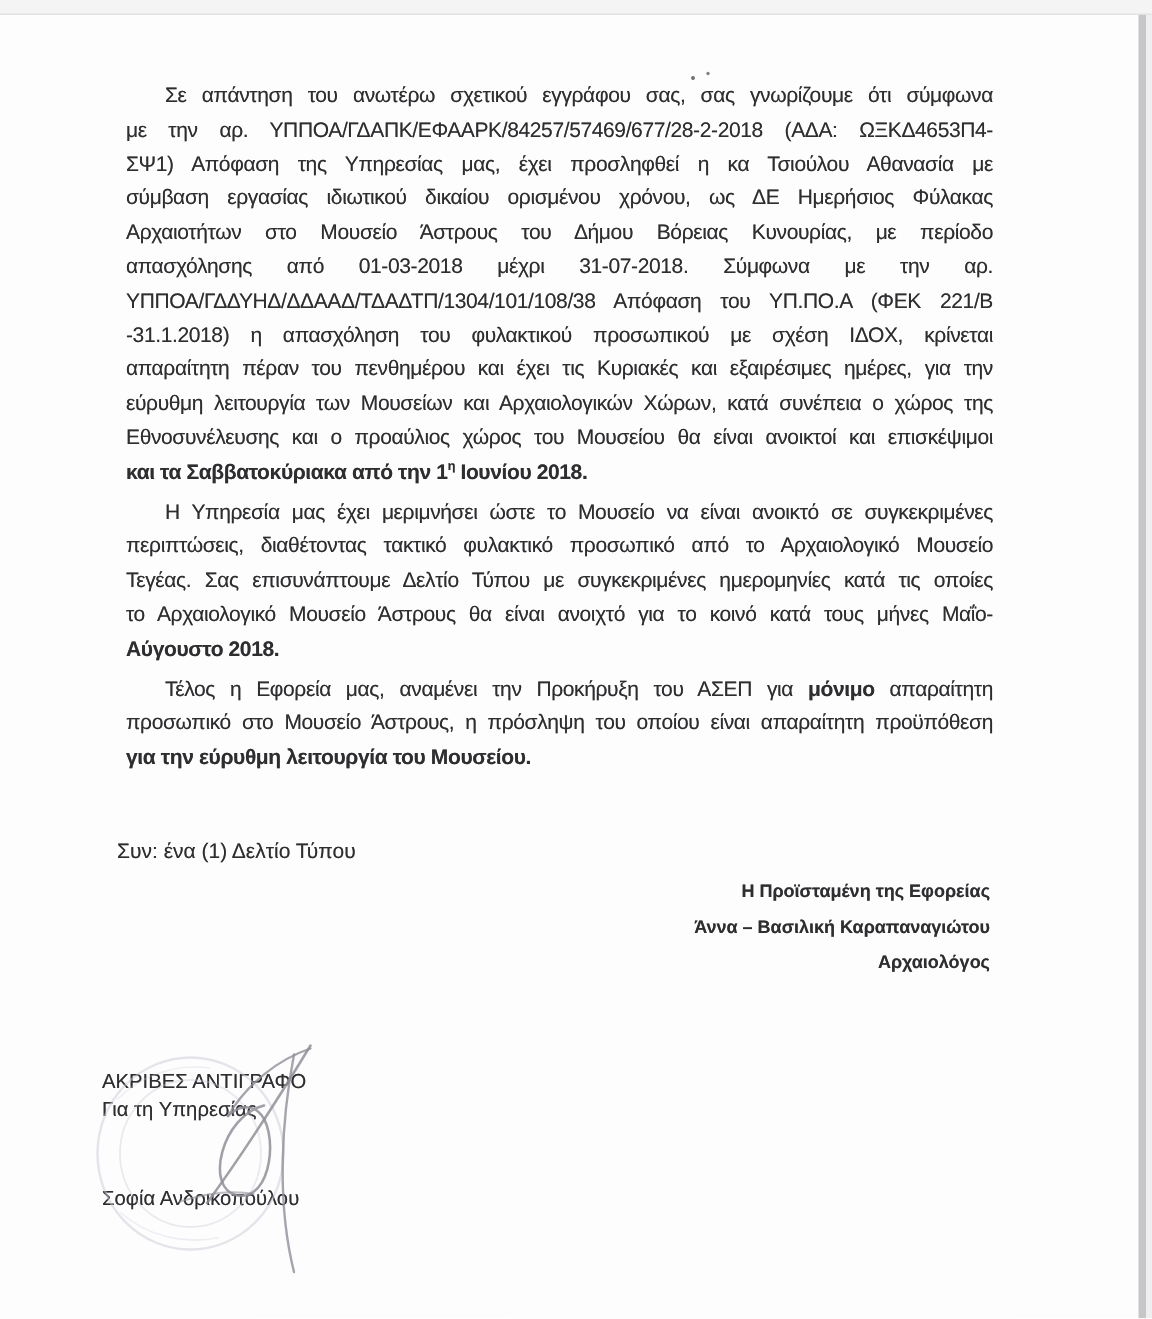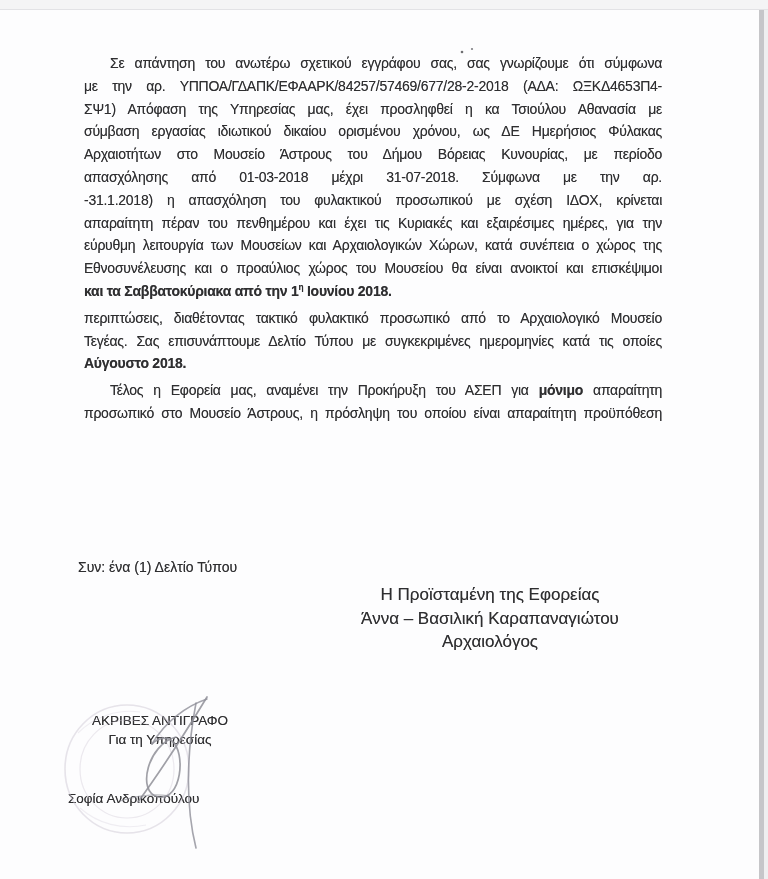--- a/index.html
+++ b/index.html
@@ -70,31 +70,32 @@
     left: 78px; top: 556px;
     font-size: 14px;
     line-height: 22px;
     text-shadow: 0 0 0.4px rgba(45,45,48,0.55);
   }
 
   .signature-block {
     position: absolute;
     left: 320px; top: 583px;
     width: 340px;
-    text-align: center;
-    font-size: 17px;
+    text-align: right;
+    font-size: 12px;
     line-height: 23.5px;
     text-shadow: 0 0 0.4px rgba(45,45,48,0.55);
+    font-weight: bold;
   }
 
   .cert-block {
     position: absolute;
     left: 68px; top: 712px;
     width: 184px;
-    text-align: center;
+    text-align: left;
     font-size: 13.5px;
     line-height: 18.5px;
     text-shadow: 0 0 0.4px rgba(45,45,48,0.55);
   }
   .signer-block {
     position: absolute;
     left: 68px; top: 790px;
     width: 184px;
     text-align: left;
     font-size: 13.5px;
@@ -127,34 +128,38 @@
   <div class="top-band"></div>
 
   <div class="doc-body">
       <div class="para">
         <div class="line first"><span>Σε απάντηση του ανωτέρω σχετικού εγγράφου σας, σας γνωρίζουμε ότι σύμφωνα</span></div>
         <div class="line"><span>με την αρ. ΥΠΠΟΑ/ΓΔΑΠΚ/ΕΦΑΑΡΚ/84257/57469/677/28-2-2018 (ΑΔΑ: ΩΞΚΔ4653Π4-</span></div>
         <div class="line"><span>ΣΨ1) Απόφαση της Υπηρεσίας μας, έχει προσληφθεί η κα Τσιούλου Αθανασία με</span></div>
         <div class="line"><span>σύμβαση εργασίας ιδιωτικού δικαίου ορισμένου χρόνου, ως ΔΕ Ημερήσιος Φύλακας</span></div>
         <div class="line"><span>Αρχαιοτήτων στο Μουσείο Άστρους του Δήμου Βόρειας Κυνουρίας, με περίοδο</span></div>
         <div class="line"><span>απασχόλησης από 01-03-2018 μέχρι 31-07-2018. Σύμφωνα με την αρ.</span></div>
+        <div class="line"><span>ΥΠΠΟΑ/ΓΔΔΥΗΔ/ΔΔΑΑΔ/ΤΔΑΔΤΠ/1304/101/108/38 Απόφαση του ΥΠ.ΠΟ.Α (ΦΕΚ 221/Β</span></div>
         <div class="line"><span>-31.1.2018) η απασχόληση του φυλακτικού προσωπικού με σχέση ΙΔΟΧ, κρίνεται</span></div>
         <div class="line"><span>απαραίτητη πέραν του πενθημέρου και έχει τις Κυριακές και εξαιρέσιμες ημέρες, για την</span></div>
         <div class="line"><span>εύρυθμη λειτουργία των Μουσείων και Αρχαιολογικών Χώρων, κατά συνέπεια ο χώρος της</span></div>
         <div class="line"><span>Εθνοσυνέλευσης και ο προαύλιος χώρος του Μουσείου θα είναι ανοικτοί και επισκέψιμοι</span></div>
         <div class="line last"><span>και τα Σαββατοκύριακα από την 1</span><sup>η</sup><span> Ιουνίου 2018.</span></div>
       </div>
       <div class="para">
+        <div class="line first"><span>Η Υπηρεσία μας έχει μεριμνήσει ώστε το Μουσείο να είναι ανοικτό σε συγκεκριμένες</span></div>
         <div class="line"><span>περιπτώσεις, διαθέτοντας τακτικό φυλακτικό προσωπικό από το Αρχαιολογικό Μουσείο</span></div>
         <div class="line"><span>Τεγέας. Σας επισυνάπτουμε Δελτίο Τύπου με συγκεκριμένες ημερομηνίες κατά τις οποίες</span></div>
+        <div class="line"><span>το Αρχαιολογικό Μουσείο Άστρους θα είναι ανοιχτό για το κοινό κατά τους μήνες Μαΐο-</span></div>
         <div class="line last"><span>Αύγουστο 2018.</span></div>
       </div>
       <div class="para">
         <div class="line first"><span>Τέλος η Εφορεία μας, αναμένει την Προκήρυξη του ΑΣΕΠ για </span><span style="font-weight: bold;">μόνιμο</span><span> απαραίτητη</span></div>
         <div class="line"><span>προσωπικό στο Μουσείο Άστρους, η πρόσληψη του οποίου είναι απαραίτητη προϋπόθεση</span></div>
+        <div class="line last"><span>για την εύρυθμη λειτουργία του Μουσείου.</span></div>
       </div>
     </div>
 
   <div class="attachment-note">Συν: ένα (1) Δελτίο Τύπου</div>
 
   <div class="signature-block">
       <div>Η Προϊσταμένη της Εφορείας</div>
       <div>Άννα – Βασιλική Καραπαναγιώτου</div>
       <div>Αρχαιολόγος</div>
     </div>

